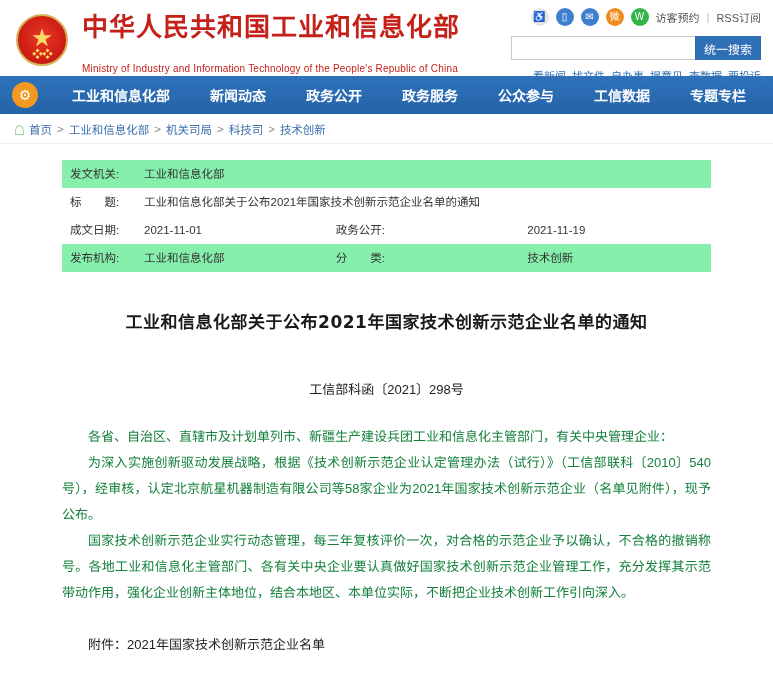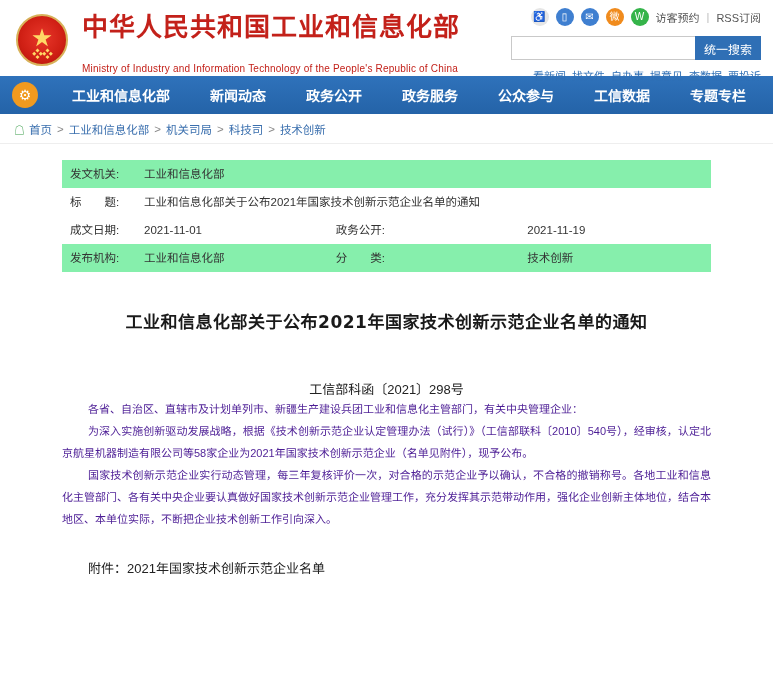--- a/index.html
+++ b/index.html
@@ -203,23 +203,24 @@
     letter-spacing: 0.5px;
     font-family: "DejaVu Sans", "Liberation Sans", sans-serif;
   }
   .doc-number {
     text-align: center;
     font-size: 13px;
     margin-top: 46px;
     color: #222;
   }
   .doc-body {
-    font-size: 11px;
+    margin-top: 26px;
+    font-size: 13px;
     line-height: 2.0;
-    color: #4c1d95;
+    color: #15803d;
     text-align: justify;
   }
   .doc-body p { margin: 0; }
   .indent { text-indent: 26px; }
   .doc-attach {
     margin-top: 26px;
     font-size: 13px;
     line-height: 2.0;
     color: #222;
     text-indent: 26px;

